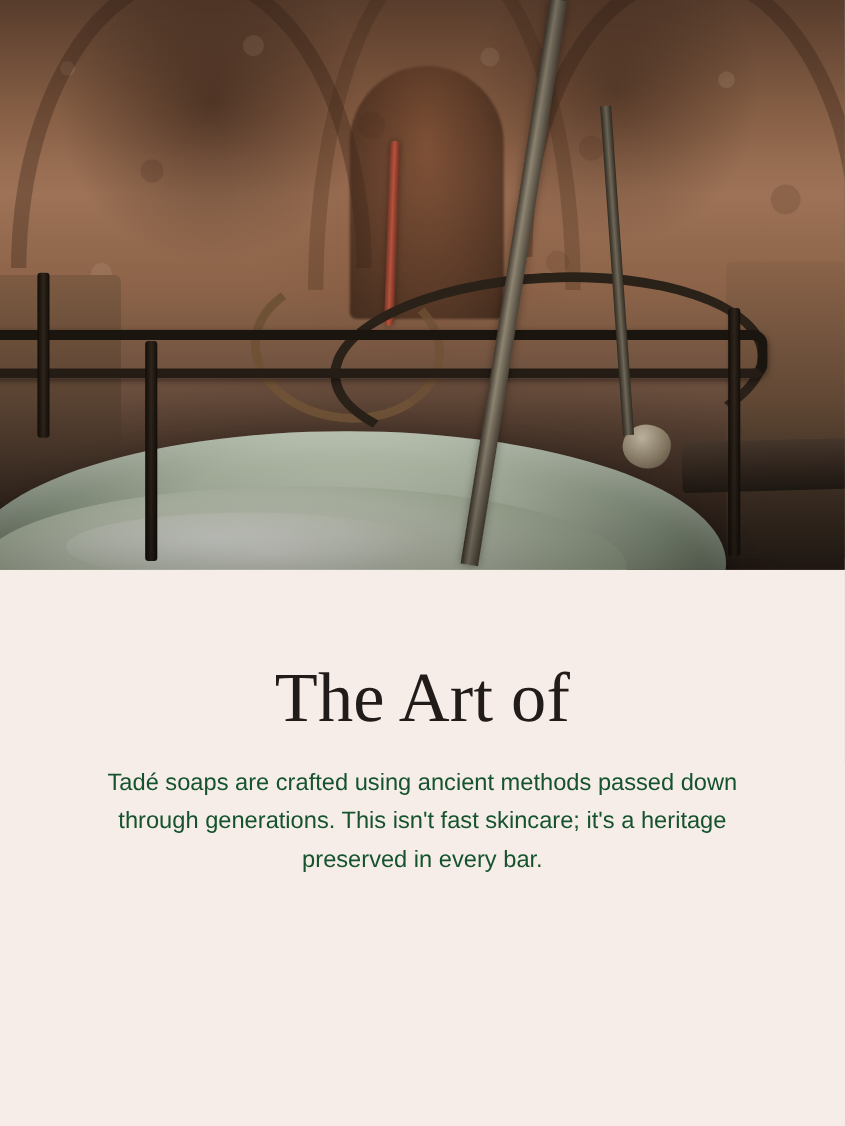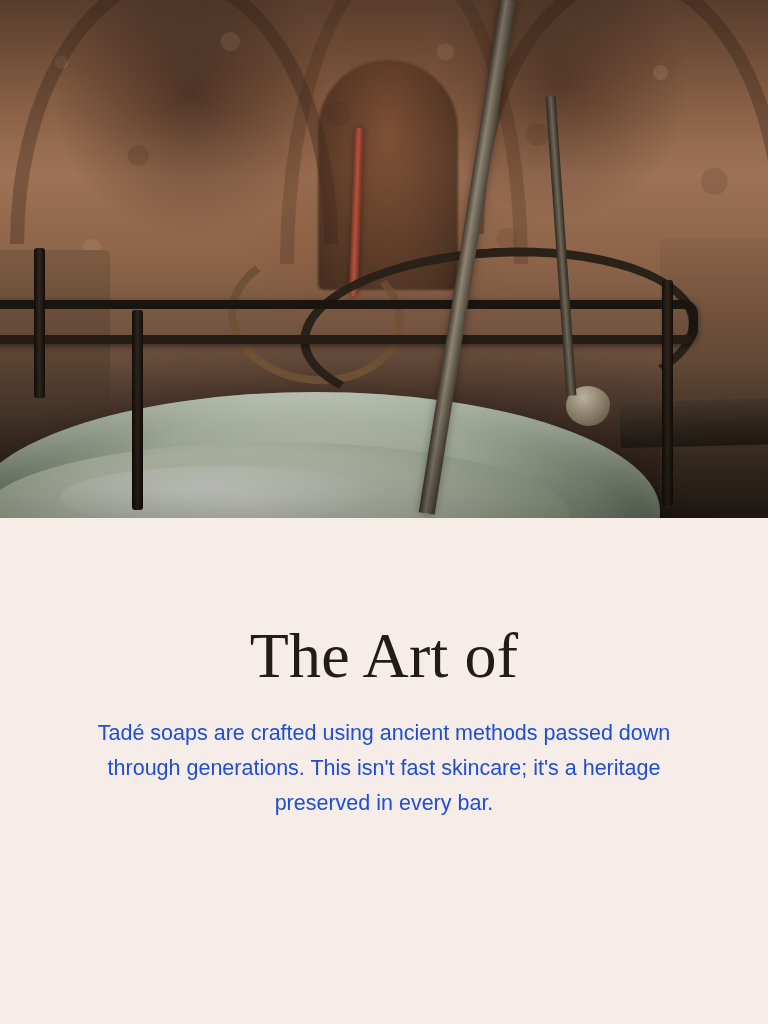--- a/index.html
+++ b/index.html
@@ -223,41 +223,41 @@
     pointer-events: none;
   }
 
   
   .content {
     flex: 1;
     background: #f6ece8;
     display: flex;
     flex-direction: column;
     align-items: center;
-    padding-top: 103px;
+    padding-top: 81px;
   }
 
   .headline {
     font-family: "Liberation Serif", serif;
     color: #211c19;
     font-size: 64px;
     line-height: 1.08;
     font-weight: 400;
     text-align: center;
     letter-spacing: 0.2px;
     margin: 0;
     width: 640px;
   }
   .headline .line { display: block; }
 
   .subcopy {
     margin: 26px 0 0 0;
     width: 620px;
     text-align: center;
-    color: #1d4ed8;
+    color: #14532d;
     font-size: 21.5px;
     line-height: 1.62;
     font-weight: 400;
   }
 </style>
 </head>
 <body>
 
 <div class="page">
 

